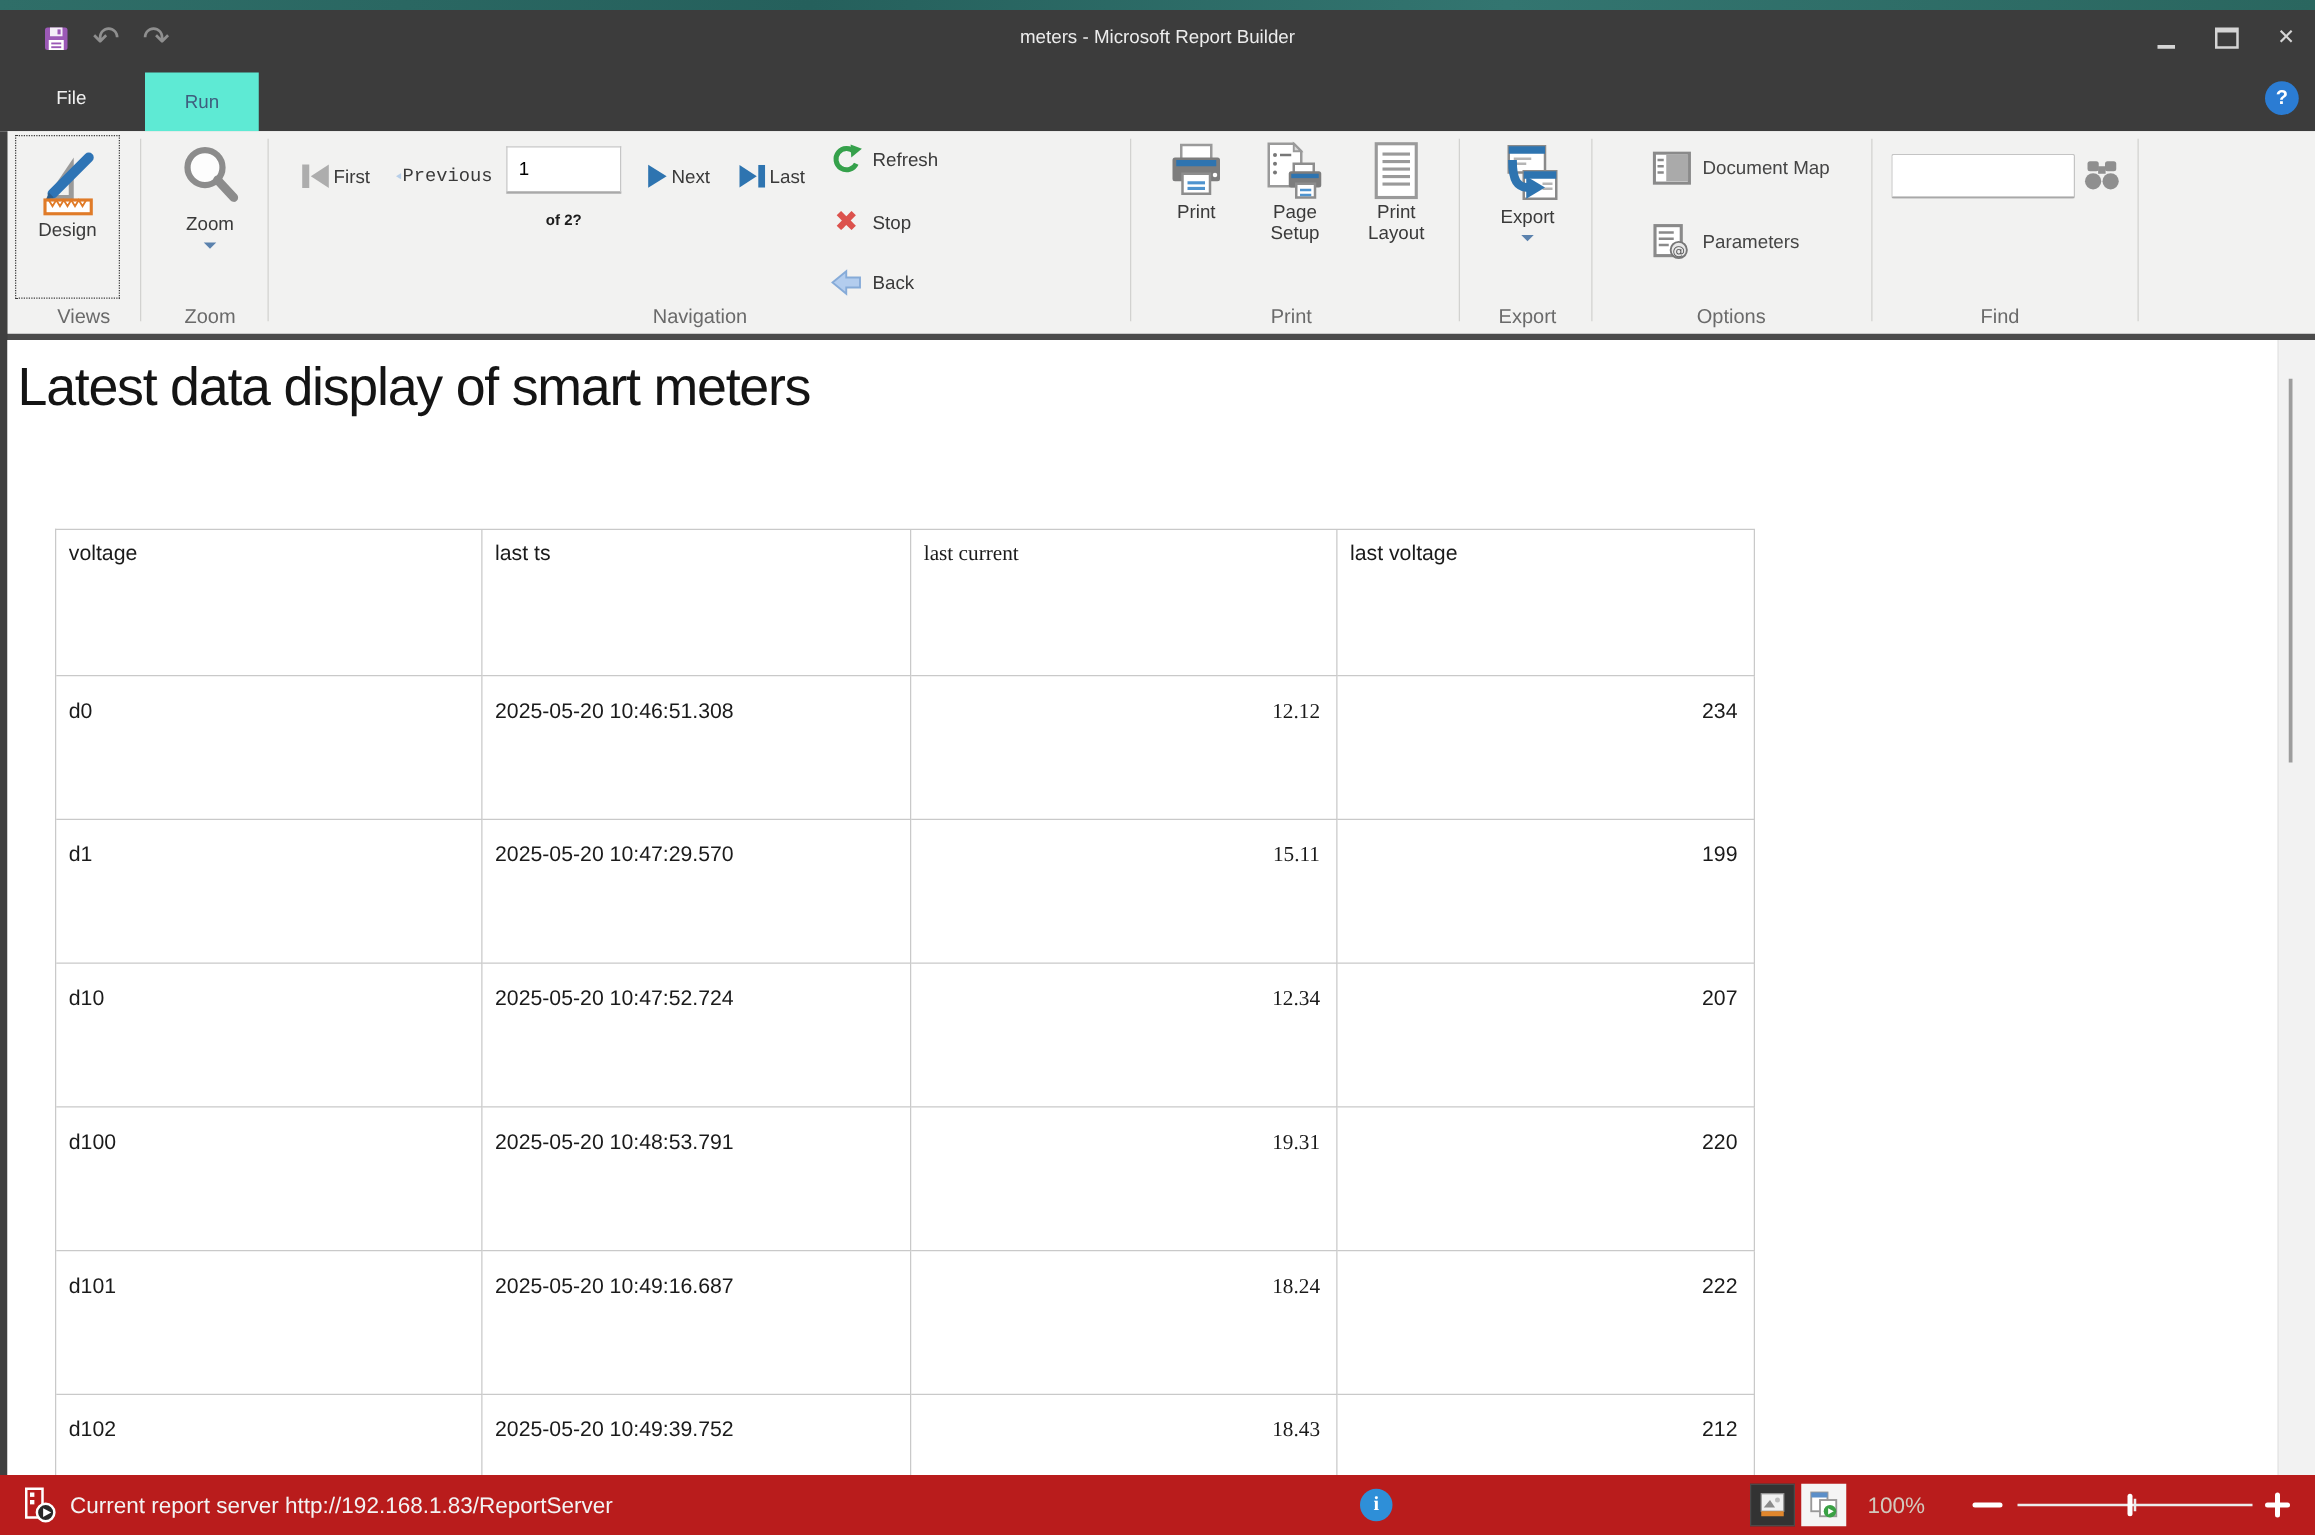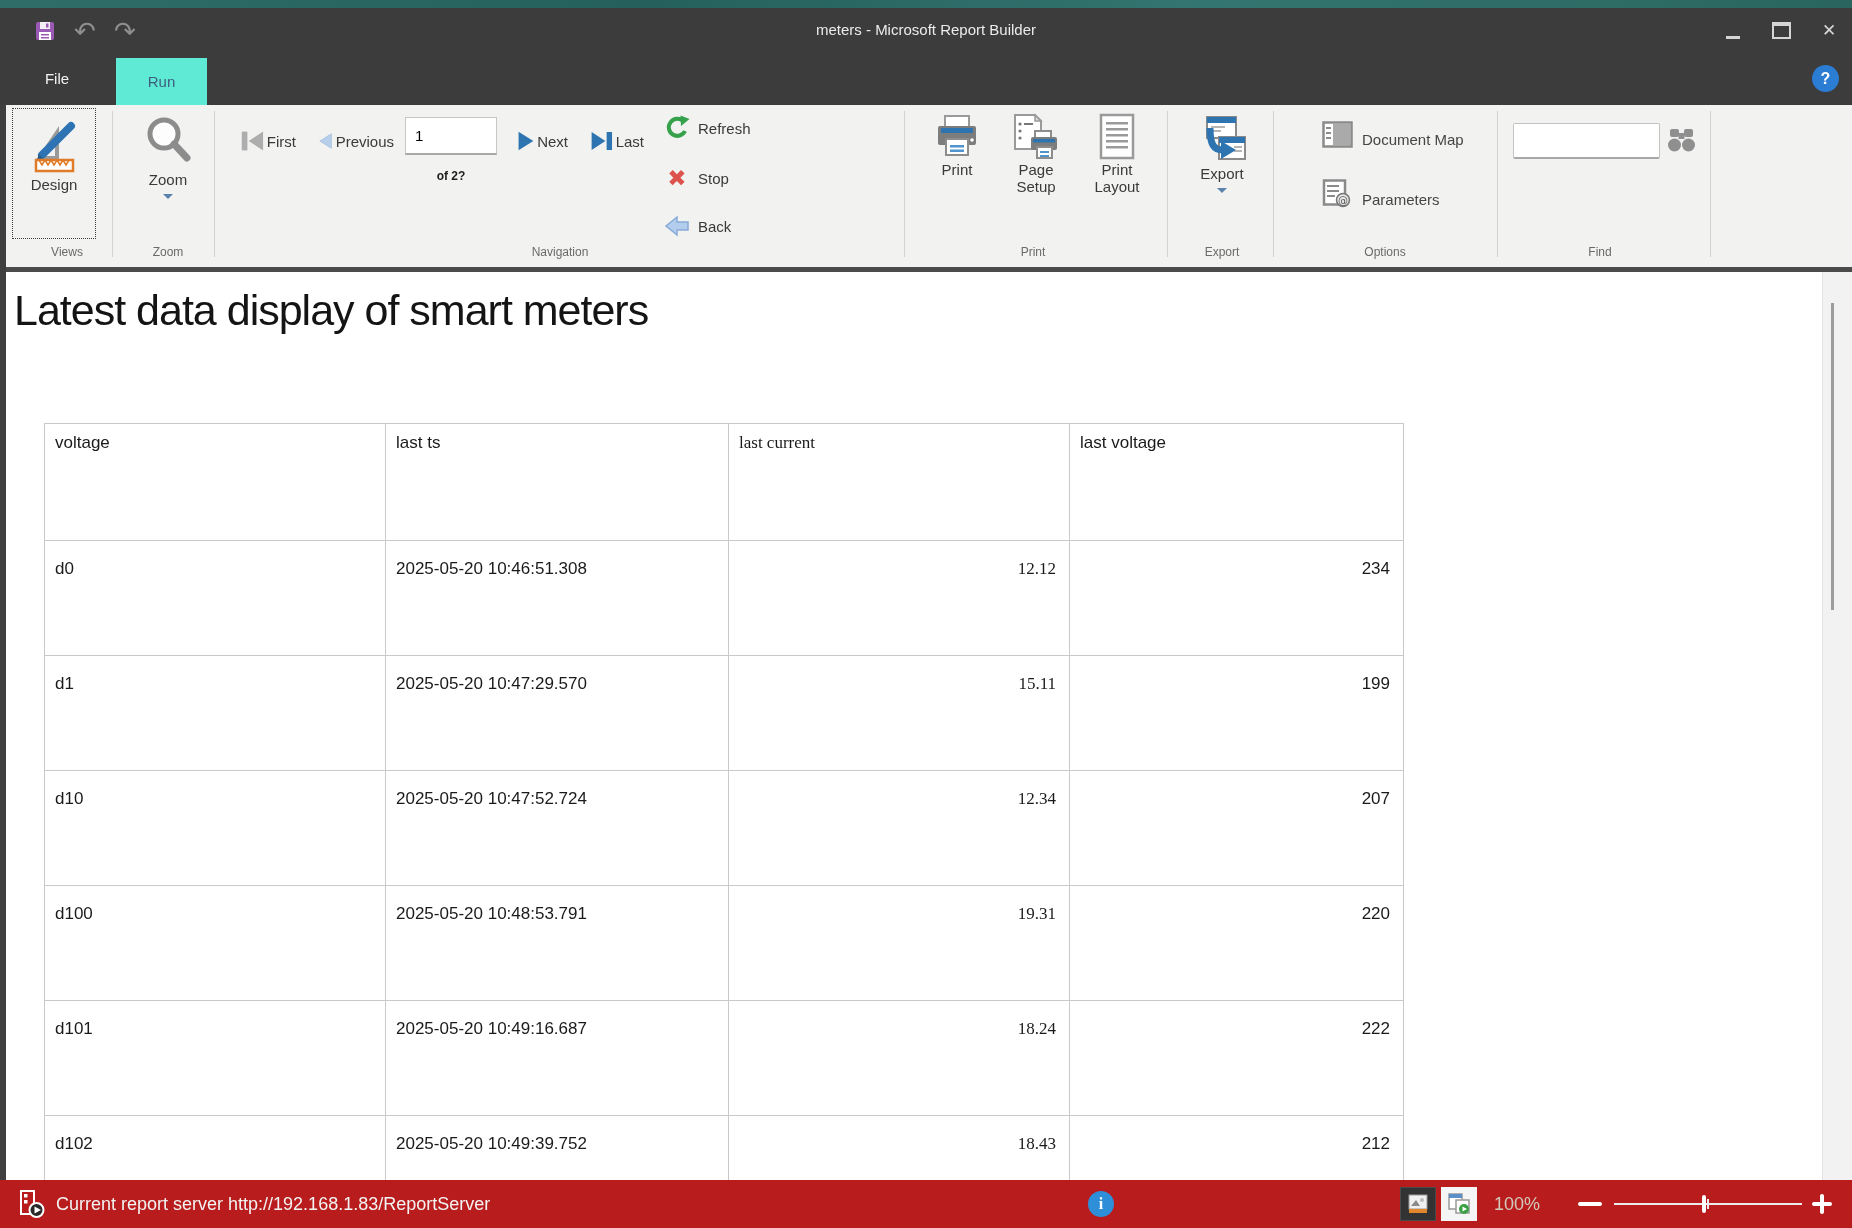--- a/index.html
+++ b/index.html
@@ -34,35 +34,35 @@
   .run-tab{left:116px;top:6px;width:91px;height:47px;background:#5eead4;
     line-height:47px;text-align:center;color:#3f5e7e;font-size:15px;cursor:default;}
   .help-btn{left:1812px;top:13px;width:27px;height:27px;border-radius:50%;background:#2b7cd3;
     color:#fff;font-size:16px;font-weight:bold;text-align:center;line-height:27px;cursor:default;}
 
   
   .ribbon{left:0;top:105px;width:1852px;height:162px;background:#f2f2f1;}
   .ribbon-bottom{left:0;top:267px;width:1852px;height:5px;background:#4b4b4b;}
   .left-edge{left:0;top:105px;width:6px;height:1075px;background:#3f3f3f;}
   .sep{position:absolute;top:6px;width:1px;height:146px;background:#d2d2d0;}
-  .grp-label{position:absolute;top:140px;height:18px;font-size:12px;color:#6a6a6a;text-align:center;}
+  .grp-label{position:absolute;top:140px;height:18px;font-size:16px;color:#6a6a6a;text-align:center;}
   .btn-label{font-size:15px;color:#3a3a3a;text-align:center;}
   .ribbon .big-btn{position:absolute;display:flex;flex-direction:column;align-items:center;cursor:default;}
   .design-btn{left:12px;top:3px;width:84px;height:131px;border:1px dotted #3c3c3c;box-sizing:border-box;padding-top:5px;}
   .drop-arrow{width:0;height:0;border-left:5px solid transparent;border-right:5px solid transparent;
     border-top:5px solid #5b82ad;margin-top:6px;}
   .nav-btn{position:absolute;display:flex;flex-direction:row;align-items:center;cursor:default;}
   .pagebox{left:405px;top:12px;width:92px;height:38px;background:#fff;border:1px solid #c6c6c6;
     border-bottom:2px solid #a9a9a9;box-sizing:border-box;}
   .pagebox input{width:100%;height:100%;border:none;outline:none;font-size:15px;padding:0 0 0 9px;
     font-family:"Liberation Sans",sans-serif;background:transparent;}
   .of-label{left:399px;top:64px;width:104px;text-align:center;font-size:12px;font-weight:600;color:#1c1c1c;}
   .inline-btn{position:absolute;display:flex;align-items:center;cursor:default;}
   .inline-btn .btn-label{margin-left:8px;}
-  .opt-btn{position:absolute;display:flex;align-items:flex-end;cursor:default;padding-left:28px;}
+  .opt-btn{position:absolute;display:flex;align-items:center;cursor:default;padding-left:28px;}
   .opt-btn .btn-label{margin-left:9px;color:#454545;}
   .find-box{left:1513px;top:18px;width:147px;height:36px;background:#fff;border:1px solid #c4c4c4;
     border-bottom:2px solid #a8a8a8;border-radius:2px;box-sizing:border-box;}
   .find-box input{width:100%;height:100%;border:none;outline:none;background:transparent;
     font-size:15px;padding:0 8px;font-family:"Liberation Sans",sans-serif;}
   .stop-glyph{color:#dc524d;font-size:23px;line-height:26px;width:26px;text-align:center;
     font-family:"DejaVu Sans",sans-serif;}
 
   
   .report{left:6px;top:272px;width:1816px;height:908px;background:#fff;overflow:hidden;}
@@ -163,21 +163,21 @@
   <div class="grp-label" style="left:133px;width:70px;">Zoom</div>
   <div class="sep" style="left:214px;"></div>
 
   <div class="nav-btn" style="left:238px;top:13px;width:58px;">
     <svg width="46" height="46" viewBox="0 0 46 46">
       <rect x="6" y="8" width="9" height="30" fill="#adadad"></rect>
       <polygon points="40,8 40,38 17,23" fill="#adadad"></polygon>
     </svg>
     <div class="btn-label">First</div>
   </div>
-  <div class="nav-btn" style="left:316px;top:13px;width:78px;">
+  <div class="nav-btn" style="left:316px;top:13px;width:78px;font-family:Liberation Mono, monospace;">
     <svg width="46" height="46" viewBox="0 0 46 46">
       <polygon points="36,6 36,40 9,23" fill="#b7cfeb" stroke="#98b6d9" stroke-width="1.5"></polygon>
     </svg>
     <div class="btn-label">Previous</div>
   </div>
   <div class="abs pagebox">
     <input type="text" value="1" style="">
   </div>
   <div class="abs of-label">of 2?</div>
   <div class="nav-btn" style="left:512px;top:13px;width:56px;">

